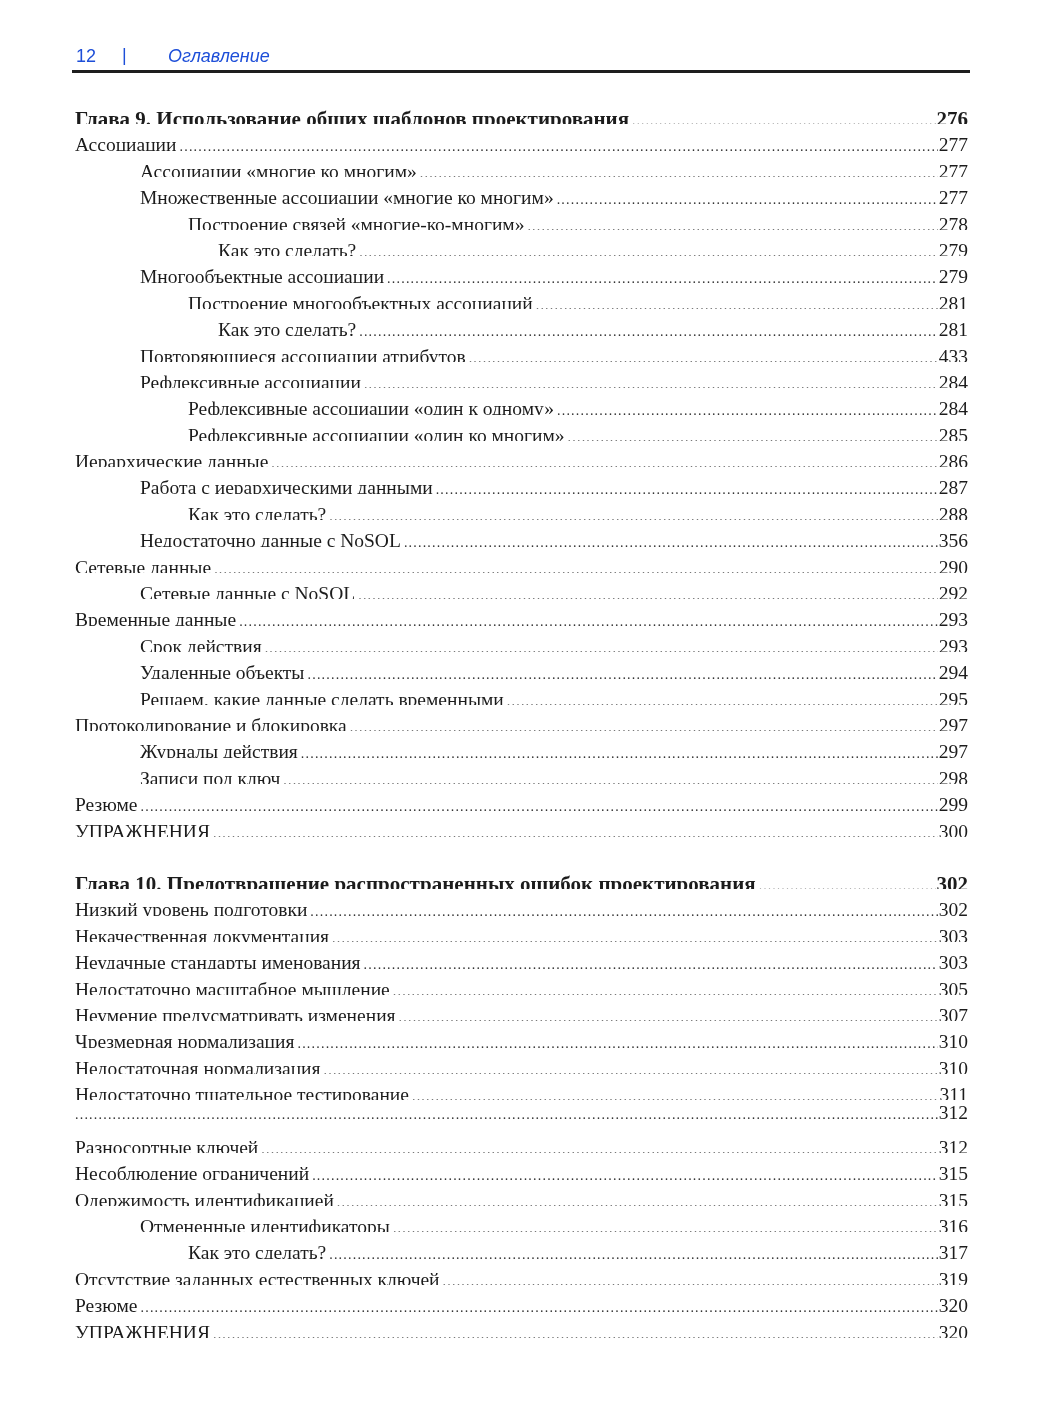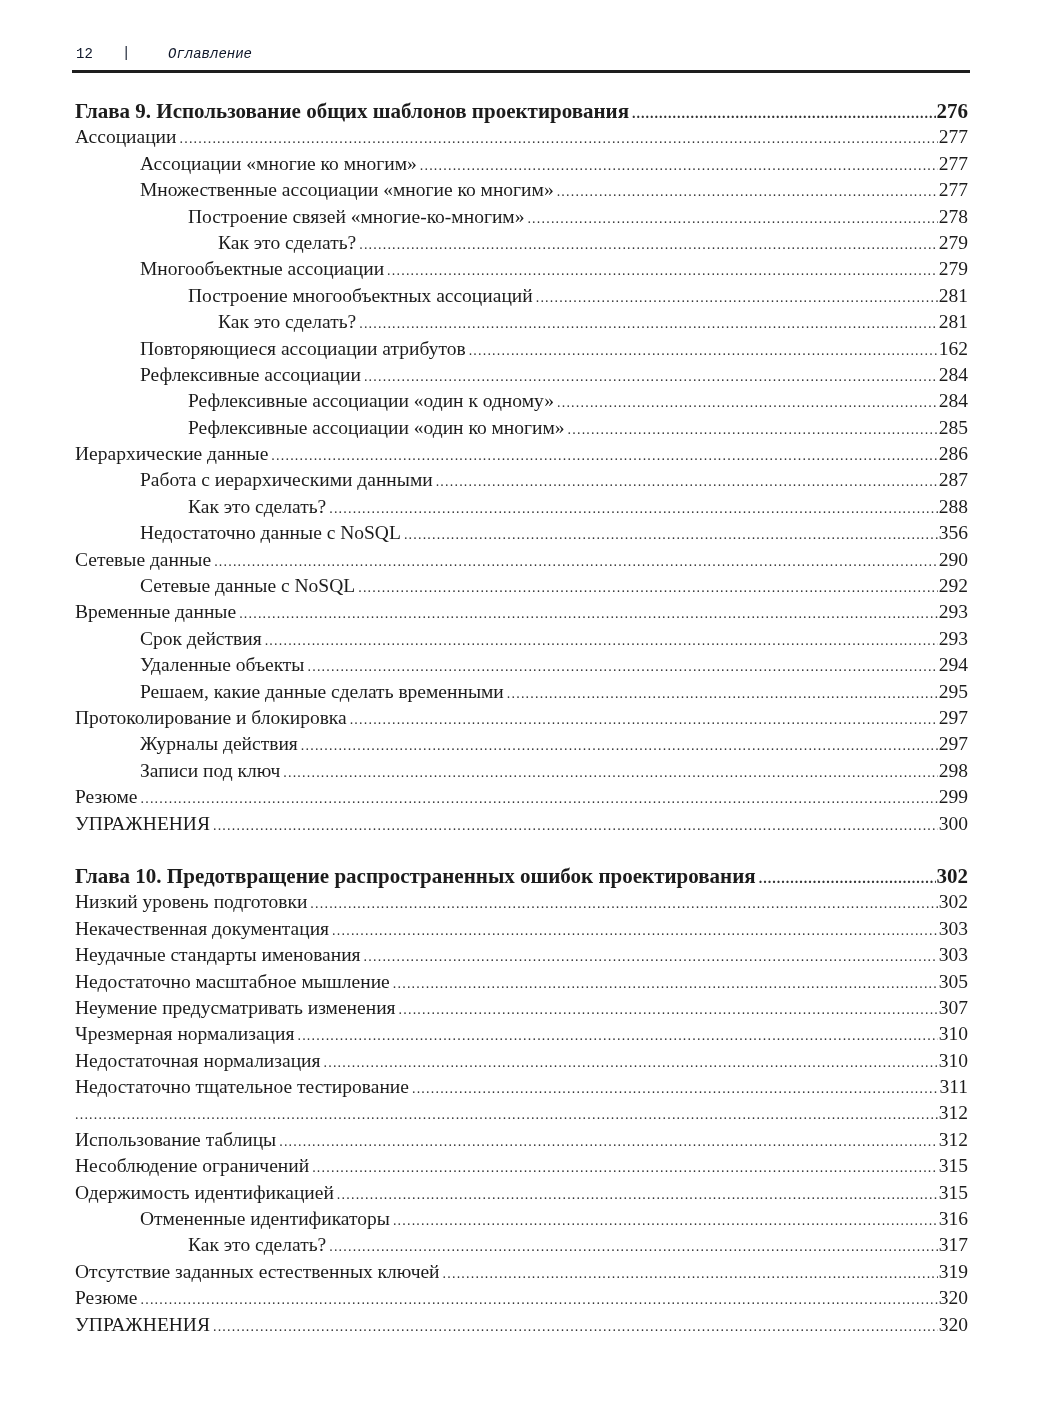--- a/index.html
+++ b/index.html
@@ -1,37 +1,37 @@
 <!DOCTYPE html>
 <html><head>
   <meta charset="utf-8">
   <style>
     html, body { margin: 0; padding: 0; background: #ffffff; }
     body { width: 1044px; height: 1421px; position: relative; overflow: hidden; color: #1a1a1a; }
     .page-header {
       position: absolute; left: 72px; top: 42px; width: 898px; height: 28px;
       border-bottom: 3px solid #1e1e1e;
-      font-family: Liberation Mono, monospace; font-size: 14px; color: #0f172a;
+      font-family: Liberation Sans, sans-serif; font-size: 18px; color: #1d4ed8;
     }
     .page-header .num { position: absolute; left: 4px; top: 4px; }
     .page-header .sep { position: absolute; left: 50px; top: 3px; }
     .page-header .title { position: absolute; left: 96px; top: 4px; font-style: italic; }
 
     .toc { position: absolute; left: 75px; top: 98px; width: 893px; }
     .entry {
       display: flex; align-items: baseline; height: 26.4px; line-height: 26.4px;
       font-family: "Liberation Serif", serif; font-size: 19.5px; color: #1c1c1c;
       white-space: nowrap; overflow: hidden;
     }
     .entry.chapter { font-weight: bold; font-size: 21px; height: 26.4px; }
     .entry.lvl0 { padding-left: 0; }
     .entry.lvl1 { padding-left: 65px; }
     .entry.lvl2 { padding-left: 113px; }
     .entry.lvl3 { padding-left: 143px; }
-    .entry .label { flex: 0 0 auto; padding-right: 3px; }
+    .entry .label { flex: 0 0 auto; padding-right: 3px; margin-top: 8px; }
     .entry .leader {
       flex: 1 1 auto; overflow: hidden; white-space: nowrap;
       letter-spacing: 1.2px; font-size: 14px; color: #333;
     }
     .entry.chapter .leader { font-weight: bold; letter-spacing: 1px; }
     .entry .leader::after {
       content: "..............................................................................................................................................................................................................................";
     }
     .entry .page { flex: 0 0 auto; padding-left: 1px; }
     .gap { height: 26px; }
@@ -89,21 +89,21 @@
         <span class="page">281</span>
       </div>
       <div class="entry lvl3">
         <span class="label">Как это сделать?</span>
         <span class="leader"></span>
         <span class="page">281</span>
       </div>
       <div class="entry lvl1">
         <span class="label">Повторяющиеся ассоциации атрибутов</span>
         <span class="leader"></span>
-        <span class="page">162</span>
+        <span class="page">433</span>
       </div>
       <div class="entry lvl1">
         <span class="label">Рефлексивные ассоциации</span>
         <span class="leader"></span>
         <span class="page">284</span>
       </div>
       <div class="entry lvl2">
         <span class="label">Рефлексивные ассоциации «один к одному»</span>
         <span class="leader"></span>
         <span class="page">284</span>
@@ -236,21 +236,21 @@
       <div class="entry lvl0">
         <span class="label">Недостаточно тщательное тестирование</span>
         <span class="leader"></span>
         <span class="page">311</span>
       </div>
       <div class="entry lvl0">
         <span class="leader"></span>
         <span class="page">312</span>
       </div>
       <div class="entry lvl0">
-        <span class="label">Использование таблицы</span>
+        <span class="label">Разносортные ключей</span>
         <span class="leader"></span>
         <span class="page">312</span>
       </div>
       <div class="entry lvl0">
         <span class="label">Несоблюдение ограничений</span>
         <span class="leader"></span>
         <span class="page">315</span>
       </div>
       <div class="entry lvl0">
         <span class="label">Одержимость идентификацией</span>

